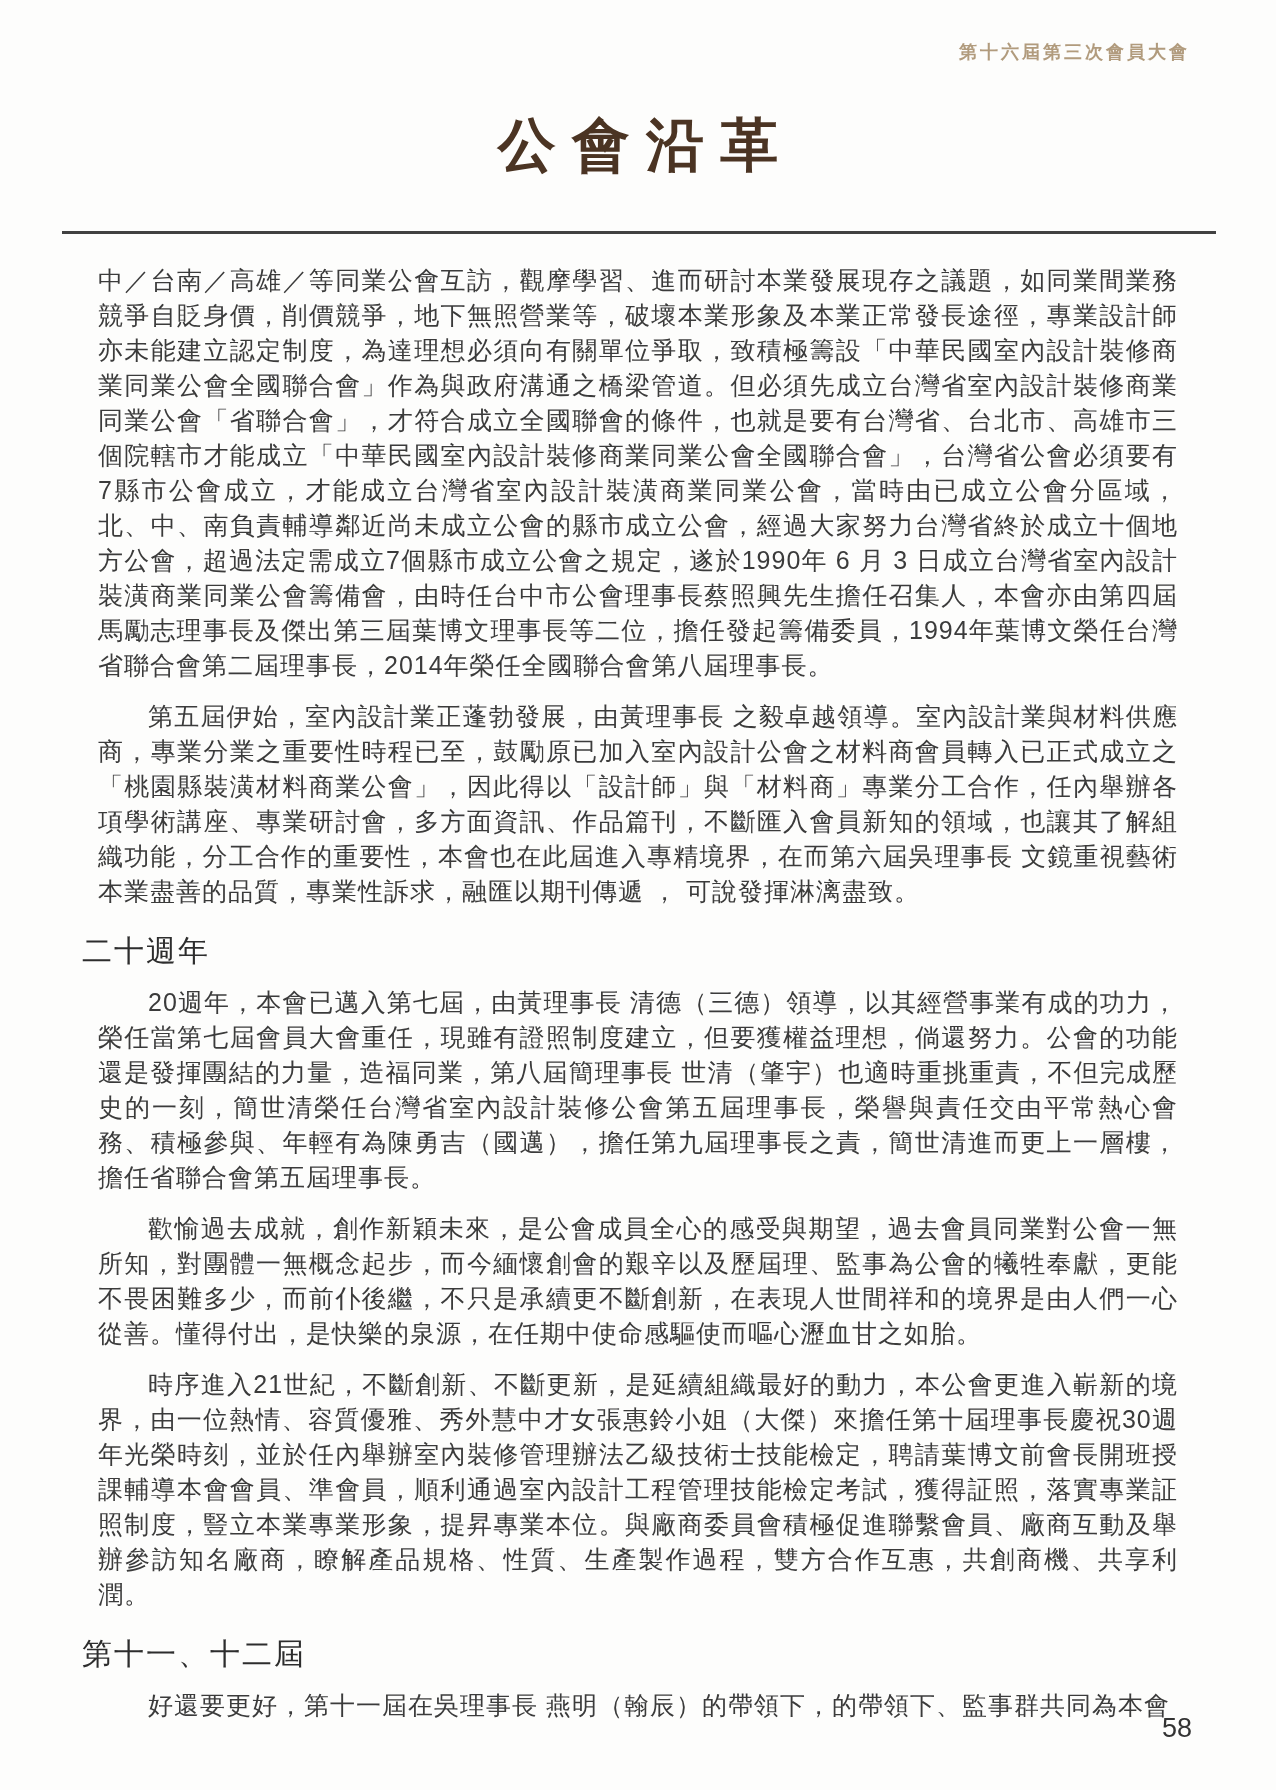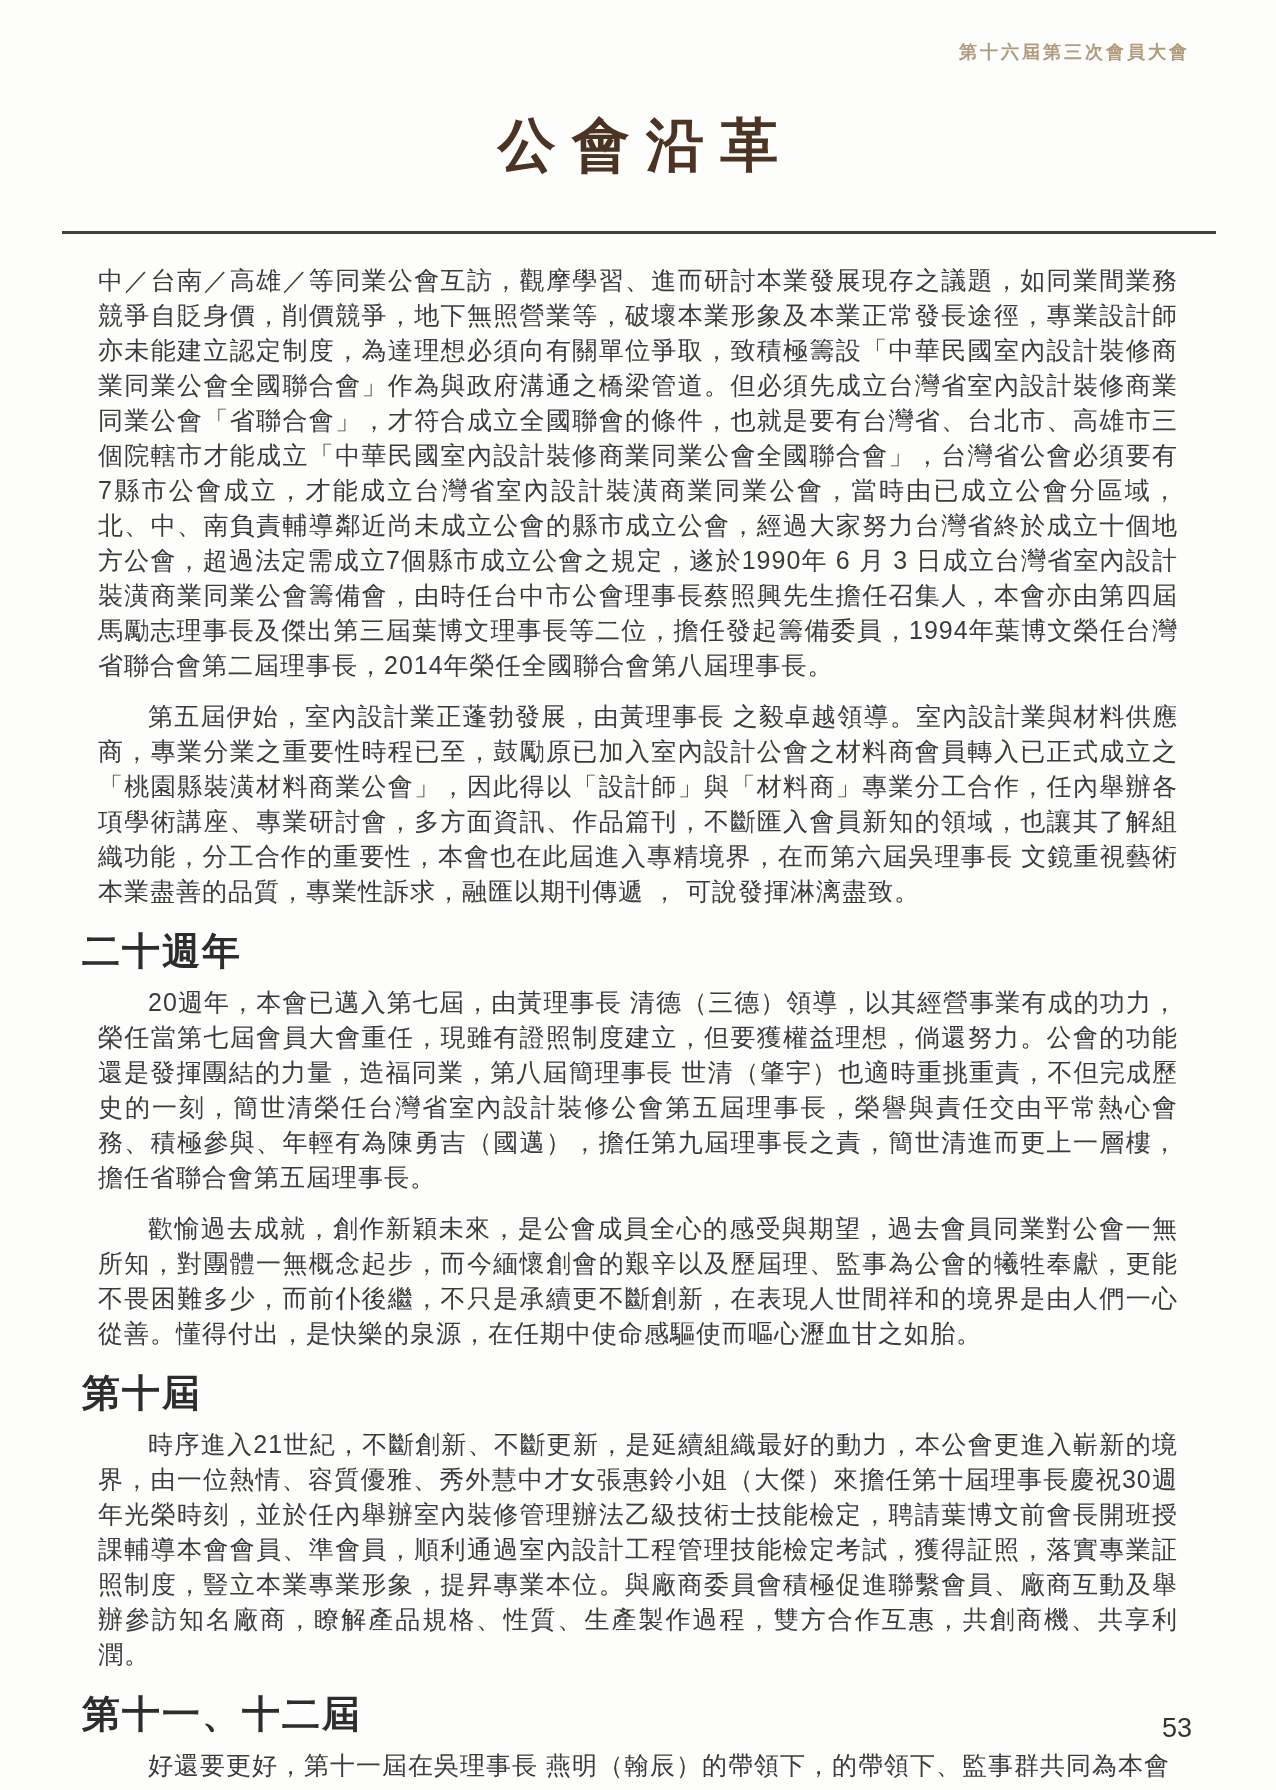--- a/index.html
+++ b/index.html
@@ -50,23 +50,23 @@
     color: #3b3b3b;
     font-size: 25px;
     line-height: 35px;
     letter-spacing: 1px;
     text-align: justify;
   }
   .content p { margin: 16px; text-indent: 2em; }
   .content p.no-indent { text-indent: 0; }
   .content h2 {
     margin: 24px 0 12px 0;
-    font-size: 38px;
+    font-size: 30px;
     line-height: 36px;
-    font-weight: bold;
+    font-weight: normal;
     letter-spacing: 2px;
     color: #2d2d2d;
   }
   .page-number {
     position: absolute;
     right: 84px;
     bottom: 46px;
     font-size: 27px;
     color: #333333;
   }
@@ -87,25 +87,24 @@
     <p class="no-indent">中／台南／高雄／等同業公會互訪，觀摩學習、進而研討本業發展現存之議題，如同業間業務競爭自貶身價，削價競爭，地下無照營業等，破壞本業形象及本業正常發長途徑，專業設計師亦未能建立認定制度，為達理想必須向有關單位爭取，致積極籌設「中華民國室內設計裝修商業同業公會全國聯合會」作為與政府溝通之橋梁管道。但必須先成立台灣省室內設計裝修商業同業公會「省聯合會」，才符合成立全國聯會的條件，也就是要有台灣省、台北市、高雄市三個院轄市才能成立「中華民國室內設計裝修商業同業公會全國聯合會」，台灣省公會必須要有7縣市公會成立，才能成立台灣省室內設計裝潢商業同業公會，當時由已成立公會分區域，北、中、南負責輔導鄰近尚未成立公會的縣市成立公會，經過大家努力台灣省終於成立十個地方公會，超過法定需成立7個縣市成立公會之規定，遂於1990年 6 月 3 日成立台灣省室內設計裝潢商業同業公會籌備會，由時任台中市公會理事長蔡照興先生擔任召集人，本會亦由第四屆馬勵志理事長及傑出第三屆葉博文理事長等二位，擔任發起籌備委員，1994年葉博文榮任台灣省聯合會第二屆理事長，2014年榮任全國聯合會第八屆理事長。</p>
 
     <p>第五屆伊始，室內設計業正蓬勃發展，由黃理事長 之毅卓越領導。室內設計業與材料供應商，專業分業之重要性時程已至，鼓勵原已加入室內設計公會之材料商會員轉入已正式成立之「桃園縣裝潢材料商業公會」，因此得以「設計師」與「材料商」專業分工合作，任內舉辦各項學術講座、專業研討會，多方面資訊、作品篇刊，不斷匯入會員新知的領域，也讓其了解組織功能，分工合作的重要性，本會也在此屆進入專精境界，在而第六屆吳理事長 文鏡重視藝術本業盡善的品質，專業性訴求，融匯以期刊傳遞 ， 可說發揮淋漓盡致。</p>
 
     <h2>二十週年</h2>
 
     <p>20週年，本會已邁入第七屆，由黃理事長 清德（三德）領導，以其經營事業有成的功力，榮任當第七屆會員大會重任，現雖有證照制度建立，但要獲權益理想，倘還努力。公會的功能還是發揮團結的力量，造福同業，第八屆簡理事長 世清（肇宇）也適時重挑重責，不但完成歷史的一刻，簡世清榮任台灣省室內設計裝修公會第五屆理事長，榮譽與責任交由平常熱心會務、積極參與、年輕有為陳勇吉（國邁），擔任第九屆理事長之責，簡世清進而更上一層樓，擔任省聯合會第五屆理事長。</p>
 
     <p>歡愉過去成就，創作新穎未來，是公會成員全心的感受與期望，過去會員同業對公會一無所知，對團體一無概念起步，而今緬懷創會的艱辛以及歷屆理、監事為公會的犧牲奉獻，更能不畏困難多少，而前仆後繼，不只是承續更不斷創新，在表現人世間祥和的境界是由人們一心從善。懂得付出，是快樂的泉源，在任期中使命感驅使而嘔心瀝血甘之如胎。</p>
 
-    <h2>第十屆</h2>
 
     <p>時序進入21世紀，不斷創新、不斷更新，是延續組織最好的動力，本公會更進入嶄新的境界，由一位熱情、容質優雅、秀外慧中才女張惠鈴小姐（大傑）來擔任第十屆理事長慶祝30週年光榮時刻，並於任內舉辦室內裝修管理辦法乙級技術士技能檢定，聘請葉博文前會長開班授課輔導本會會員、準會員，順利通過室內設計工程管理技能檢定考試，獲得証照，落實專業証照制度，豎立本業專業形象，提昇專業本位。與廠商委員會積極促進聯繫會員、廠商互動及舉辦參訪知名廠商，瞭解產品規格、性質、生產製作過程，雙方合作互惠，共創商機、共享利潤。</p>
 
     <h2>第十一、十二屆</h2>
 
     <p>好還要更好，第十一屆在吳理事長 燕明（翰辰）的帶領下，的帶領下、監事群共同為本會</p>
 
   </div>
 
-  <div class="page-number">53</div>
+  <div class="page-number">58</div>
 
 </div>
 
 </body></html>

